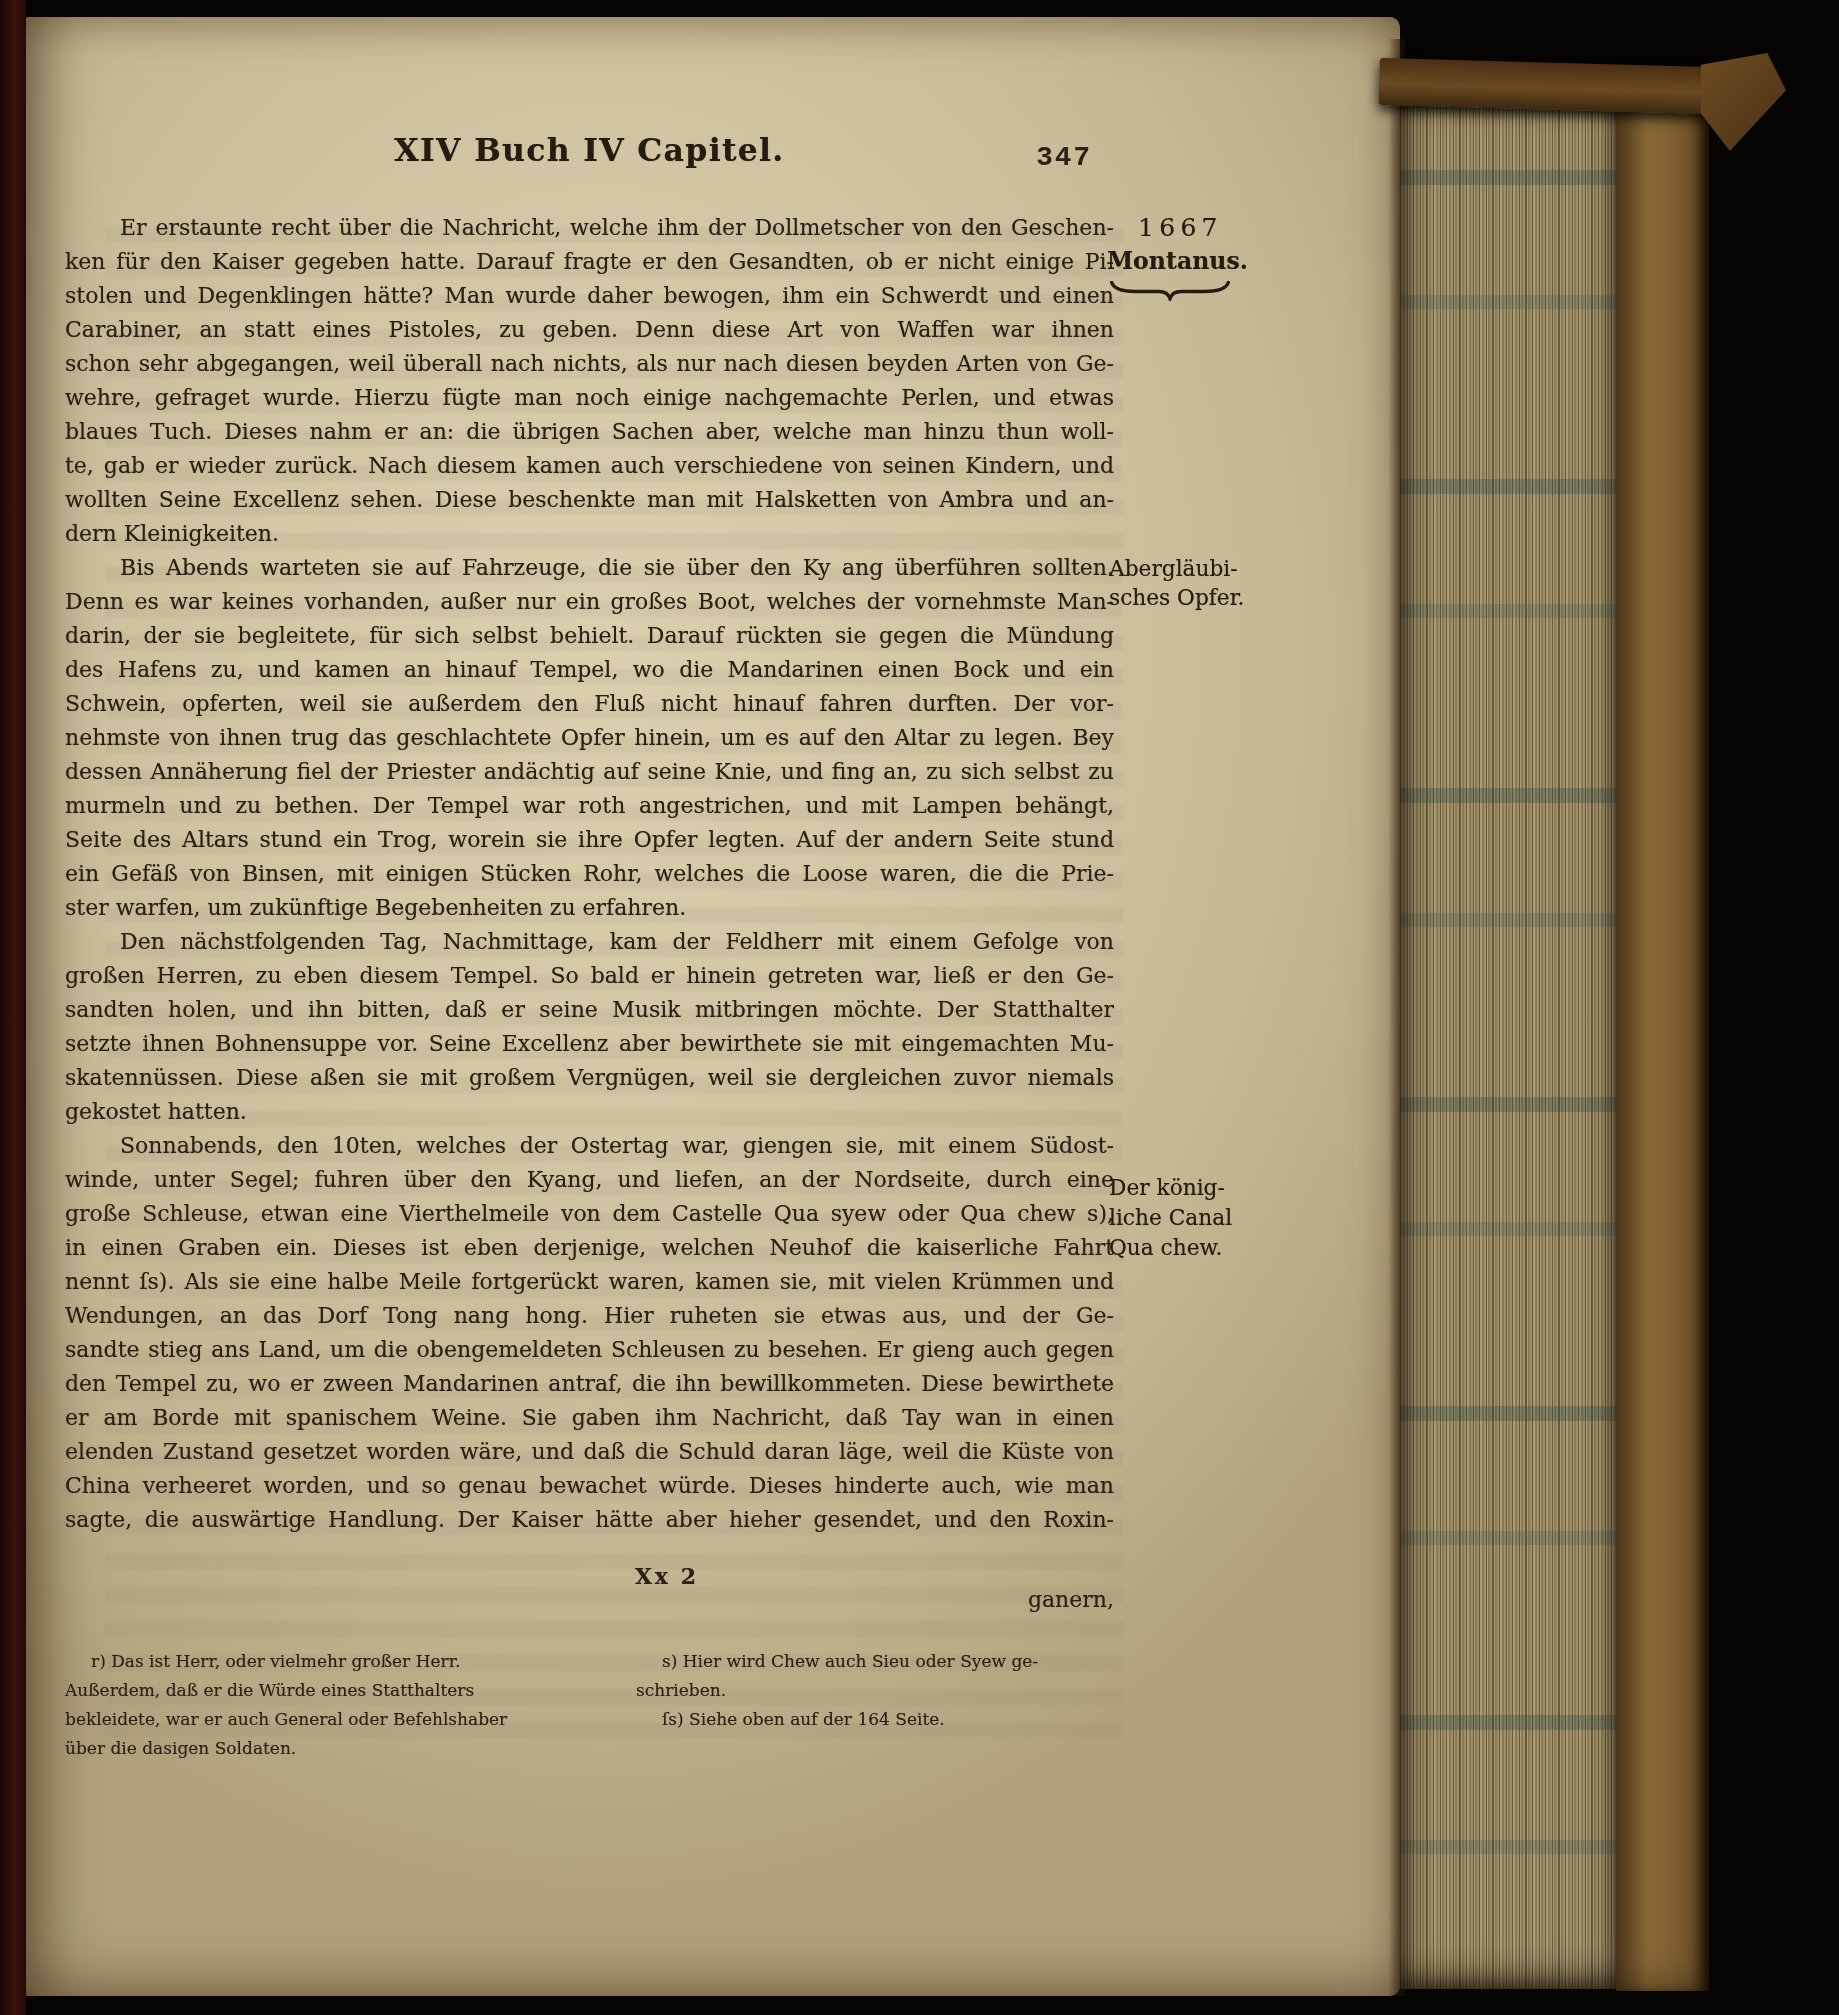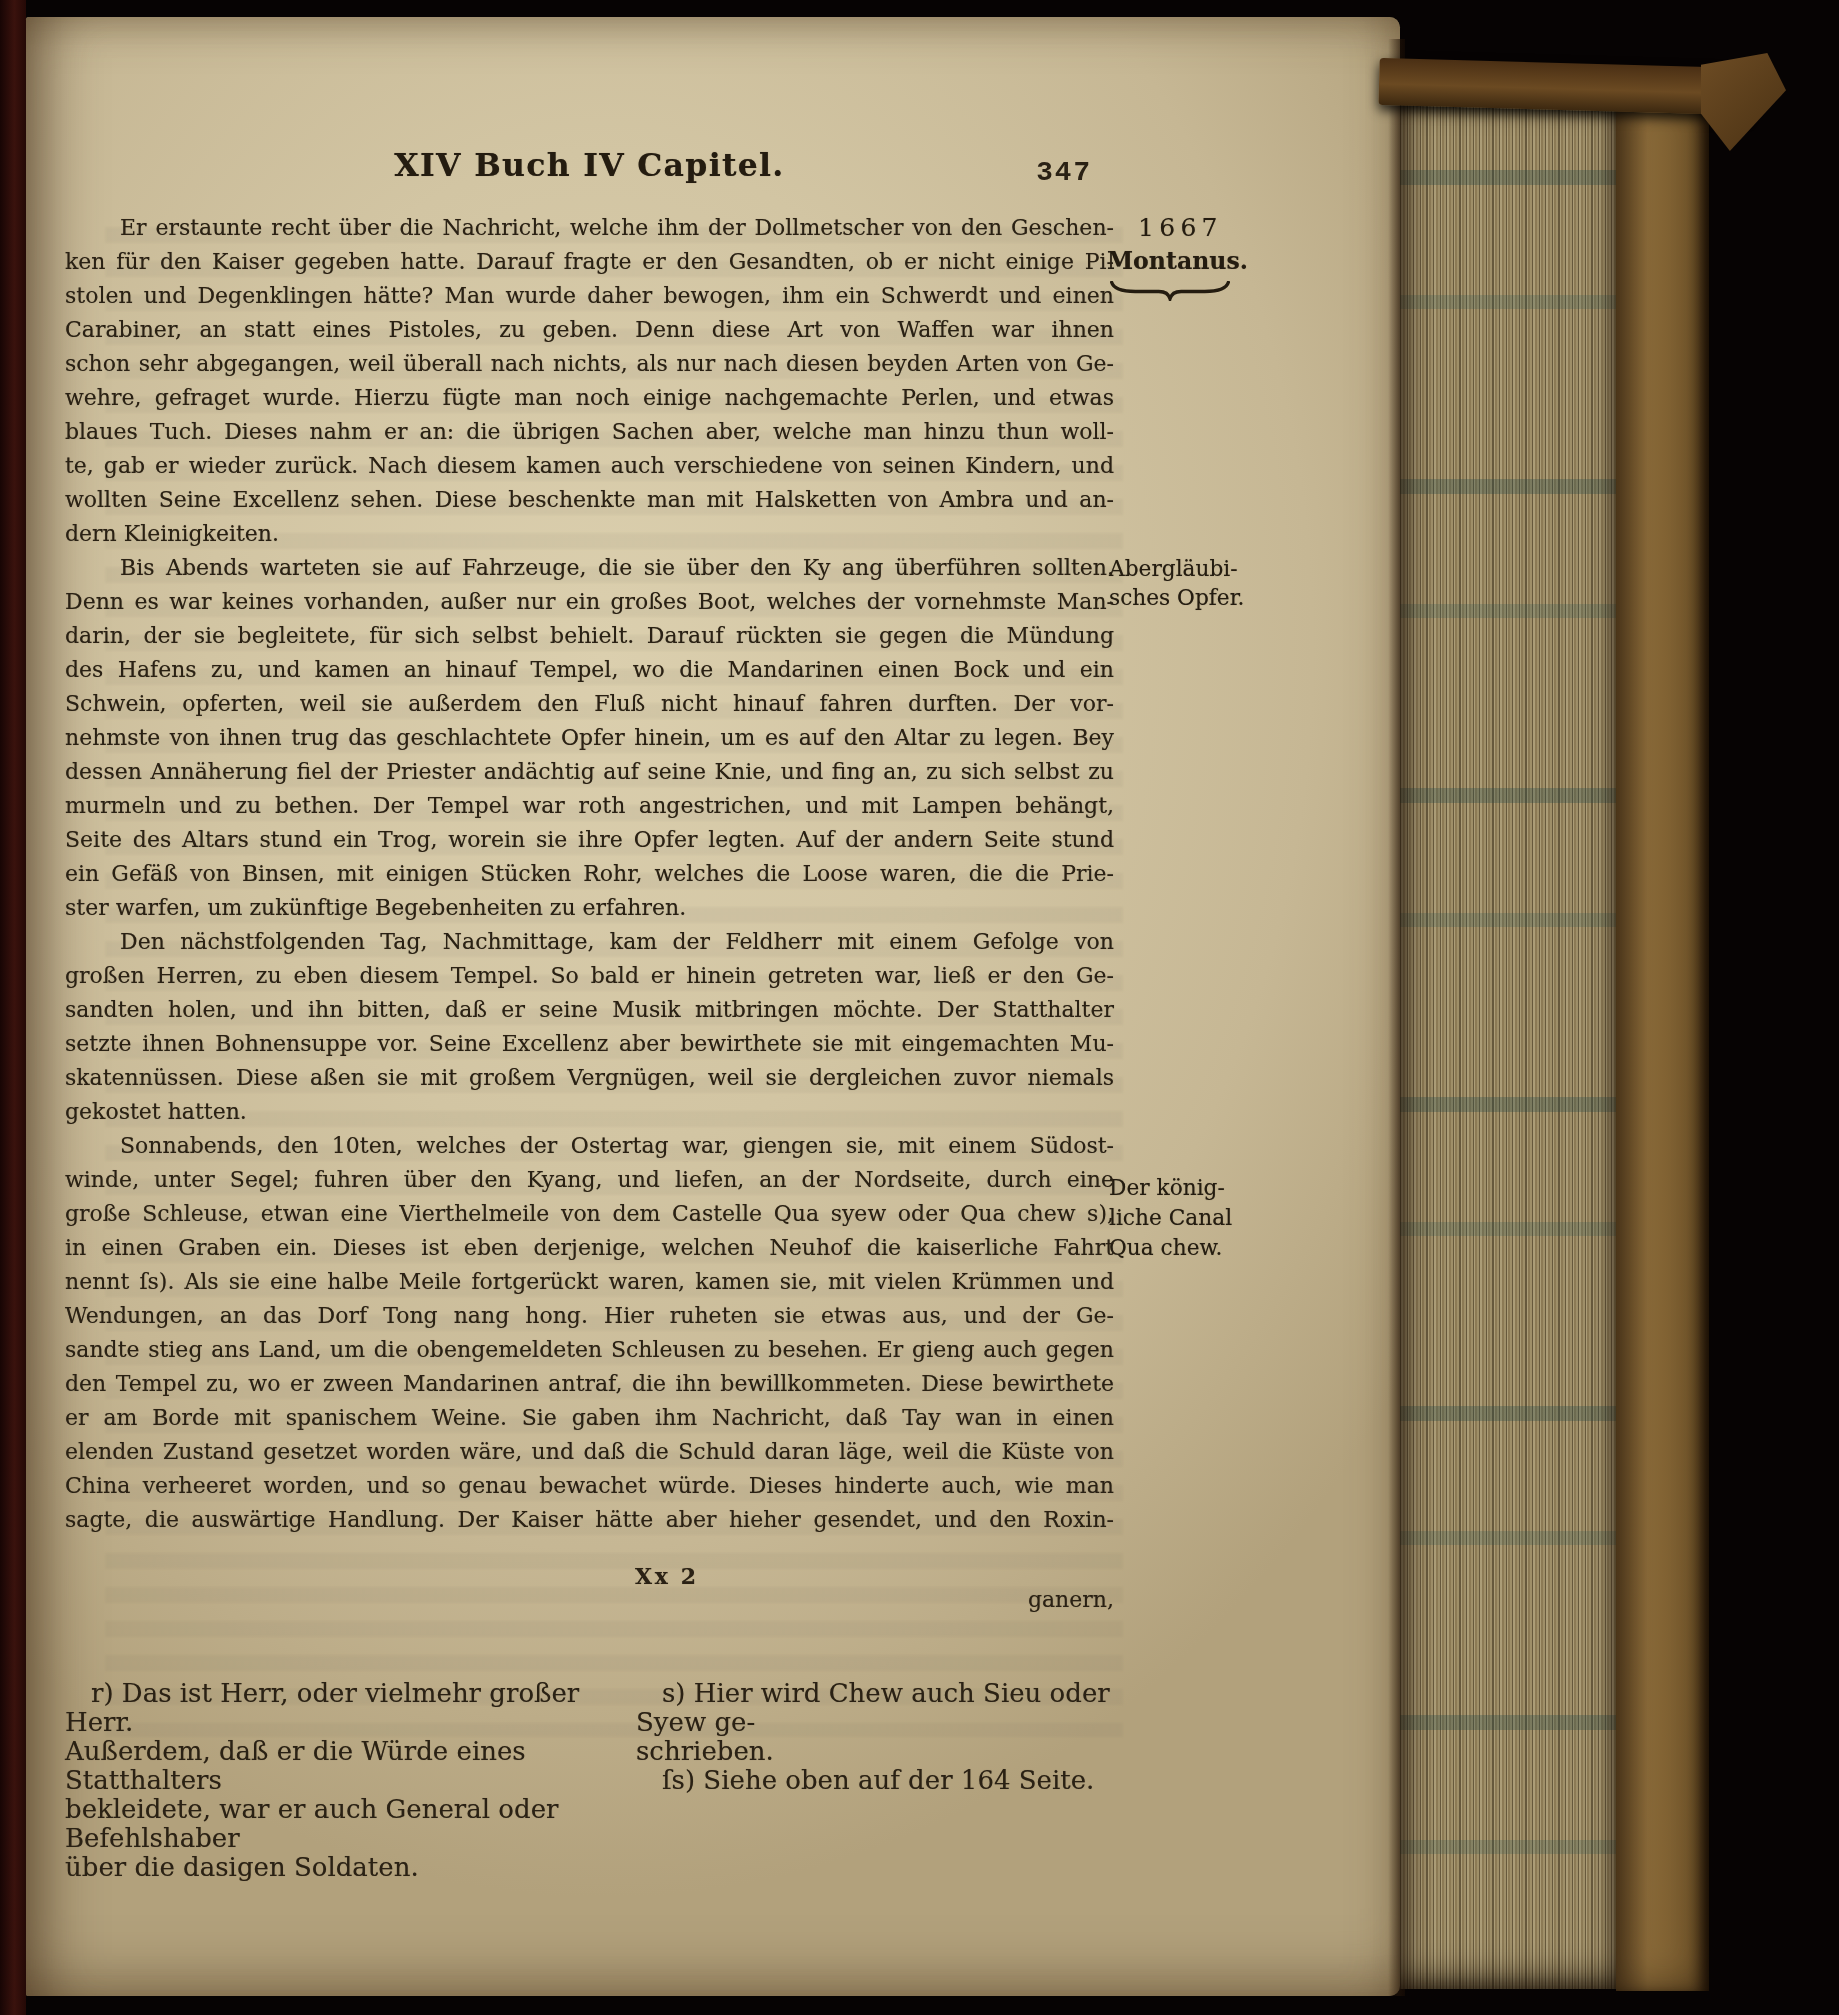--- a/index.html
+++ b/index.html
@@ -67,21 +67,21 @@
     transform:rotate(1.6deg);
     border-radius:3.9px;
     box-shadow:0 5.3px 11.8px rgba(0,0,0,0.8);
   }
   .cover-corner{
     position:absolute;left:1701px;top:53px;width:85px;height:98px;
     background:linear-gradient(135deg,#6d4c24,#4a3113);
     clip-path:polygon(0 12%, 78% 0, 100% 38%, 34% 100%, 0 62%);
   }
   
-  .header-row{position:absolute;left:39px;top:129px;width:1049px;height:51px;}
+  .header-row{position:absolute;left:39px;top:114px;width:1049px;height:51px;}
   .title{
     width:100%;text-align:center;font-weight:bold;font-size:31.5px;
     letter-spacing:1.3px;color:#241c10;
     text-shadow:0 0 0.7px rgba(36,28,16,0.55);
   }
   .pagenum{
     position:absolute;right:22px;top:10.5px;font-size:27.6px;font-weight:bold;
     color:#2a2114;letter-spacing:2px;font-family:Liberation Mono, monospace;
   }
   .text-block{
@@ -94,23 +94,22 @@
   .ln.in{text-indent:55px;}
   .ln.end{text-align:left;text-align-last:left;}
   .sig-row{
     position:absolute;left:39px;top:1546px;width:1049px;height:34px;
     font-size:22px;color:#2a2114;text-shadow:0 0 0.7px rgba(42,33,20,0.45);
   }
   .sig-mark{position:absolute;left:570px;top:0;font-weight:bold;letter-spacing:2.6px;}
   .catchword{position:absolute;right:0;top:0;margin-top:24px;}
   .footnotes{
     position:absolute;left:39px;top:1630px;width:1049px;
-    font-size:26px;line-height:29px;color:#2a2114;display:flex;
+    font-size:17px;line-height:29px;color:#2a2114;display:flex;
     text-shadow:0 0 0.7px rgba(42,33,20,0.4);
-    margin-top:32px;
   }
   .fn-left{width:545px;}
   .fn-right{width:478px;margin-left:26px;}
   .fn-line{min-height:29px;}
   .fn-line.first{text-indent:26px;}
   
   .margin-note{position:absolute;color:#241c10;text-shadow:0 0 0.7px rgba(36,28,16,0.5);}
   .mn-year{left:1112px;top:196px;font-size:25px;letter-spacing:5.3px;}
   .mn-montanus{left:1081px;top:230px;font-size:23.6px;font-weight:bold;}
   .mn-brace{position:absolute;left:1083px;top:264px;width:122px;height:19.7px;}

